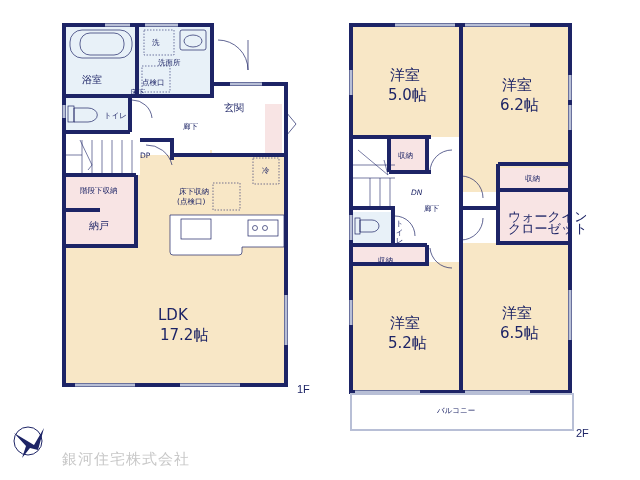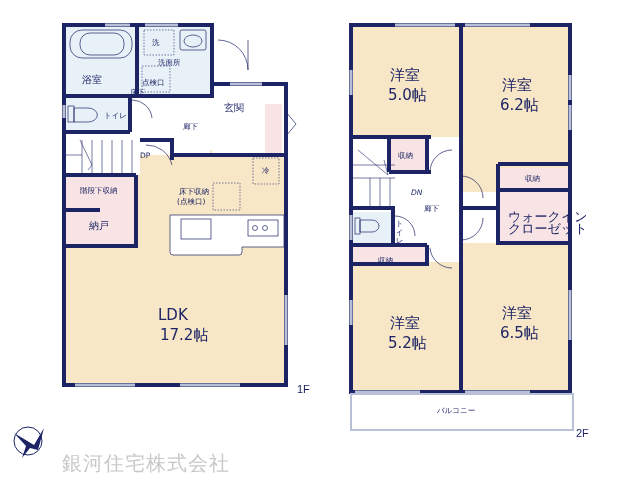--- a/index.html
+++ b/index.html
@@ -4,21 +4,21 @@
 <style>
   html,body{margin:0;padding:0;background:#fff;}
   body{width:640px;height:480px;position:relative;overflow:hidden;font-family:"DejaVu Sans",sans-serif;color:#1d2466;}
   .plan{position:absolute;left:0;top:0;width:640px;height:480px;}
   .lbl{position:absolute;text-align:center;color:#1d2466;white-space:nowrap;line-height:1.2;}
   .big{font-size:15px;}
   .med{font-size:10px;}
   .sm{font-size:13px;}
   .xs{font-size:7.5px;}
   .floor{position:absolute;font-size:11px;font-family:"Liberation Sans",sans-serif;color:#1d2466;}
-  .company{position:absolute;left:62px;top:450px;font-size:20px;color:#c8c8c8;letter-spacing:1px;}
+  .company{position:absolute;left:62px;top:450px;font-size:15px;color:#c8c8c8;letter-spacing:1px;}
 </style>
 </head>
 <body>
 
 <svg class="plan" width="640" height="480" viewBox="0 0 640 480">
 
   <g>
 
     <rect x="64" y="155" width="222" height="230" fill="#f8e7c6"></rect>
     <rect x="172" y="150" width="114" height="30" fill="#f8e7c6"></rect>

